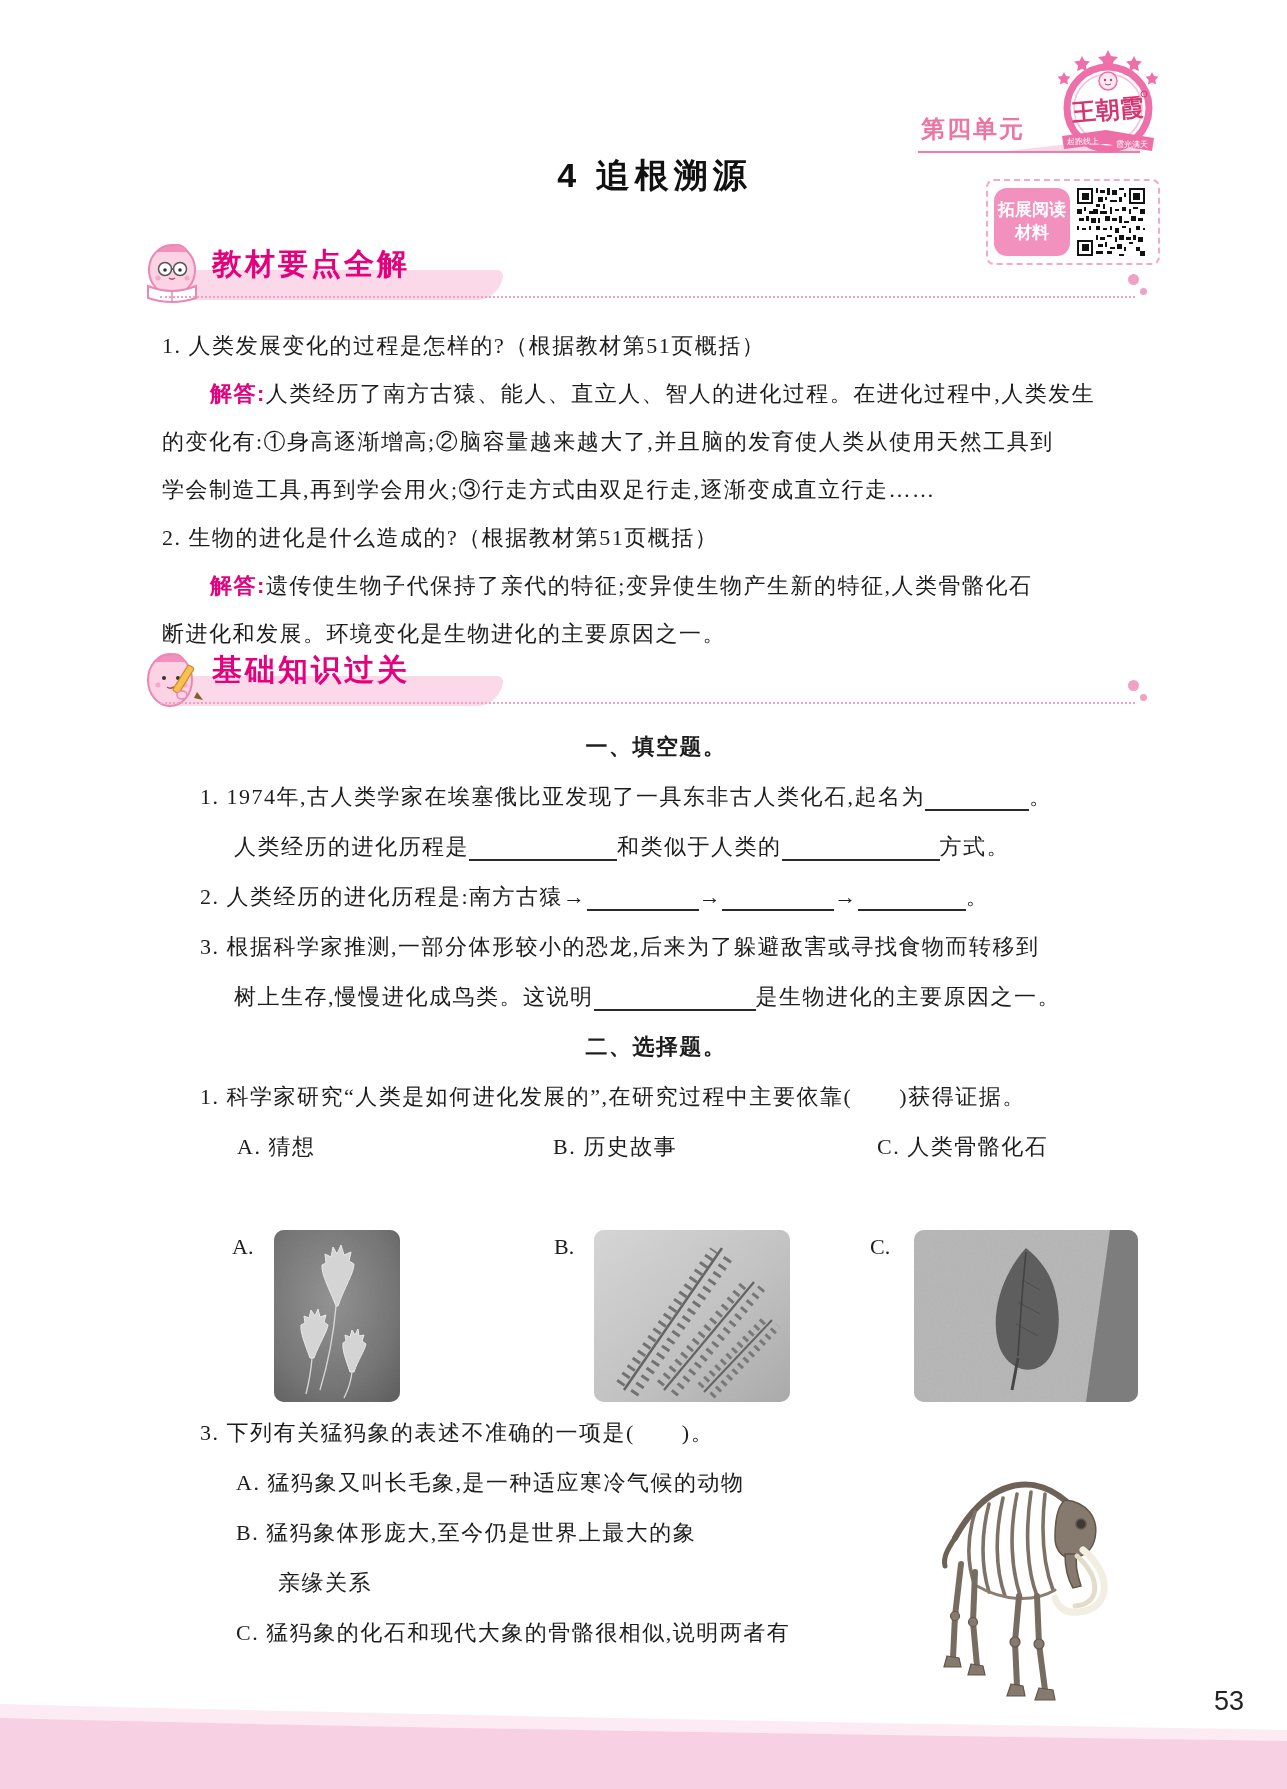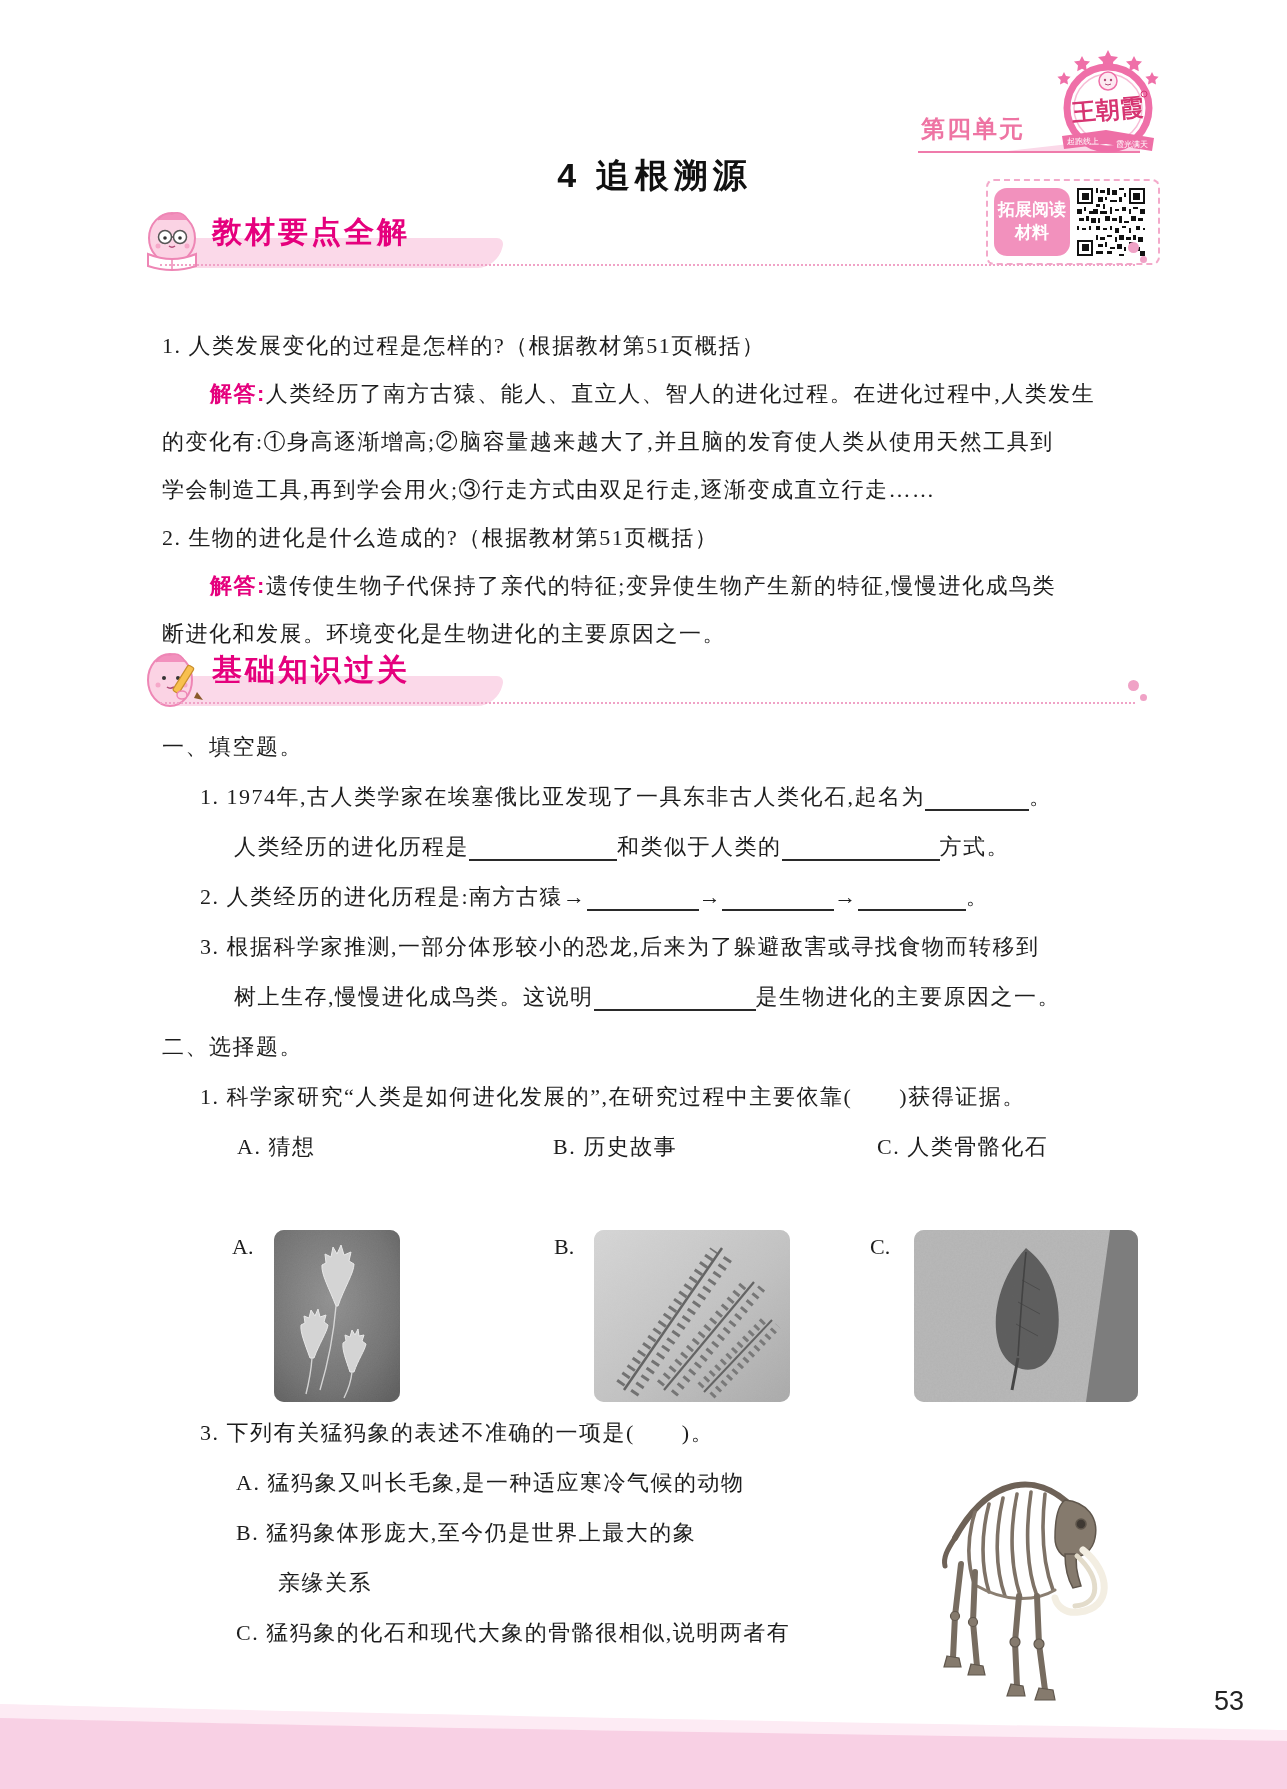--- a/index.html
+++ b/index.html
@@ -32,21 +32,21 @@
              font-weight:bold;font-size:30px;color:#e5007d;letter-spacing:3px;}
   .sec-dots-line{position:absolute;left:10px;top:52px;width:975px;border-bottom:2px dotted #f0a2c6;}
   .dot-big{position:absolute;left:978px;top:30px;width:11px;height:11px;border-radius:50%;background:#f0a2c6;}
   .dot-small{position:absolute;left:990px;top:44px;width:7px;height:7px;border-radius:50%;background:#f0a2c6;}
 
   
   .flow{position:absolute;left:162px;width:988px;}
   .ln{height:48px;line-height:48px;font-size:22px;white-space:nowrap;letter-spacing:1.5px;}
   .ln2{height:50px;line-height:50px;font-size:22px;white-space:nowrap;letter-spacing:1.5px;}
   .ans{color:#e5007d;font-weight:bold;font-family:"Liberation Sans",sans-serif;}
-  .bold-sans{font-family:"Liberation Sans",sans-serif;font-weight:normal;}
+  .bold-sans{font-family:"Liberation Sans",sans-serif;font-weight:bold;text-align:center;}
   .ind-ans{padding-left:48px;}
   .ind-num{padding-left:38px;}
   .ind-cont{padding-left:72px;}
   .ind-opt{padding-left:74px;}
   .ind-opt2{padding-left:116px;}
   .blank{display:inline-block;border-bottom:2px solid #2a2a2a;height:32px;vertical-align:-7px;}
   .optrow{position:relative;}
   .optrow .opt-a{position:absolute;left:75px;}
   .optrow .opt-b{position:absolute;left:391px;}
   .optrow .opt-c{position:absolute;left:715px;}
@@ -178,21 +178,21 @@
           <rect x="22" y="23" width="2" height="1"></rect>
         <rect x="25" y="25" width="2" height="2"></rect>
           <rect x="8" y="27" width="3" height="1"></rect>
           <rect x="13" y="27" width="2" height="1"></rect>
         <rect x="18" y="28" width="2" height="1"></rect>
           <rect x="27" y="27" width="2" height="2"></rect>
       </g>
     </svg>
   </div>
 
-  <div class="sec-head" style="top:212px;">
+  <div class="sec-head" style="top:244px;">
     <div class="sec-swash"></div>
     <div class="sec-mascot">
       <svg width="68" height="66" viewBox="0 0 68 66">
         <ellipse cx="34" cy="30" rx="23" ry="25" fill="#fbd3e4" stroke="#ee86b5" stroke-width="2"></ellipse>
         <path d="M20 12 q6 -8 14 -6 q10 -4 16 6" fill="#f291bd" stroke="#ee86b5" stroke-width="1.5"></path>
         <circle cx="27" cy="29" r="6.5" fill="#fff" stroke="#555" stroke-width="1.5"></circle>
         <circle cx="42" cy="29" r="6.5" fill="#fff" stroke="#555" stroke-width="1.5"></circle>
         <line x1="33.5" y1="29" x2="35.5" y2="29" stroke="#555" stroke-width="1.5"></line>
         <circle cx="27" cy="30" r="1.8" fill="#333"></circle>
           <circle cx="42" cy="30" r="1.8" fill="#333"></circle>
@@ -208,21 +208,21 @@
     <div class="dot-big"></div>
     <div class="dot-small"></div>
   </div>
 
   <div class="flow" style="top:322px;">
     <div class="ln">1. 人类发展变化的过程是怎样的?（根据教材第51页概括）</div>
     <div class="ln ind-ans"><span class="ans">解答:</span><span>人类经历了南方古猿、能人、直立人、智人的进化过程。在进化过程中,人类发生</span></div>
     <div class="ln">的变化有:①身高逐渐增高;②脑容量越来越大了,并且脑的发育使人类从使用天然工具到</div>
     <div class="ln">学会制造工具,再到学会用火;③行走方式由双足行走,逐渐变成直立行走……</div>
     <div class="ln">2. 生物的进化是什么造成的?（根据教材第51页概括）</div>
-    <div class="ln ind-ans"><span class="ans">解答:</span><span>遗传使生物子代保持了亲代的特征;变异使生物产生新的特征,慢慢进化成鸟类</span></div>
+    <div class="ln ind-ans"><span class="ans">解答:</span><span>遗传使生物子代保持了亲代的特征;变异使生物产生新的特征,人类骨骼化石</span></div>
     <div class="ln">断进化和发展。环境变化是生物进化的主要原因之一。</div>
   </div>
 
   <div class="sec-head" style="top:650px;">
     <div class="sec-swash"></div>
     <div class="sec-mascot">
       <svg width="68" height="66" viewBox="0 0 68 66">
         <ellipse cx="32" cy="34" rx="22" ry="26" fill="#fbd3e4" stroke="#ee86b5" stroke-width="2"></ellipse>
         <path d="M18 16 q6 -9 14 -7 q10 -4 15 7" fill="#f291bd" stroke="#ee86b5" stroke-width="1.5"></path>
         <circle cx="26" cy="32" r="2" fill="#333"></circle>

